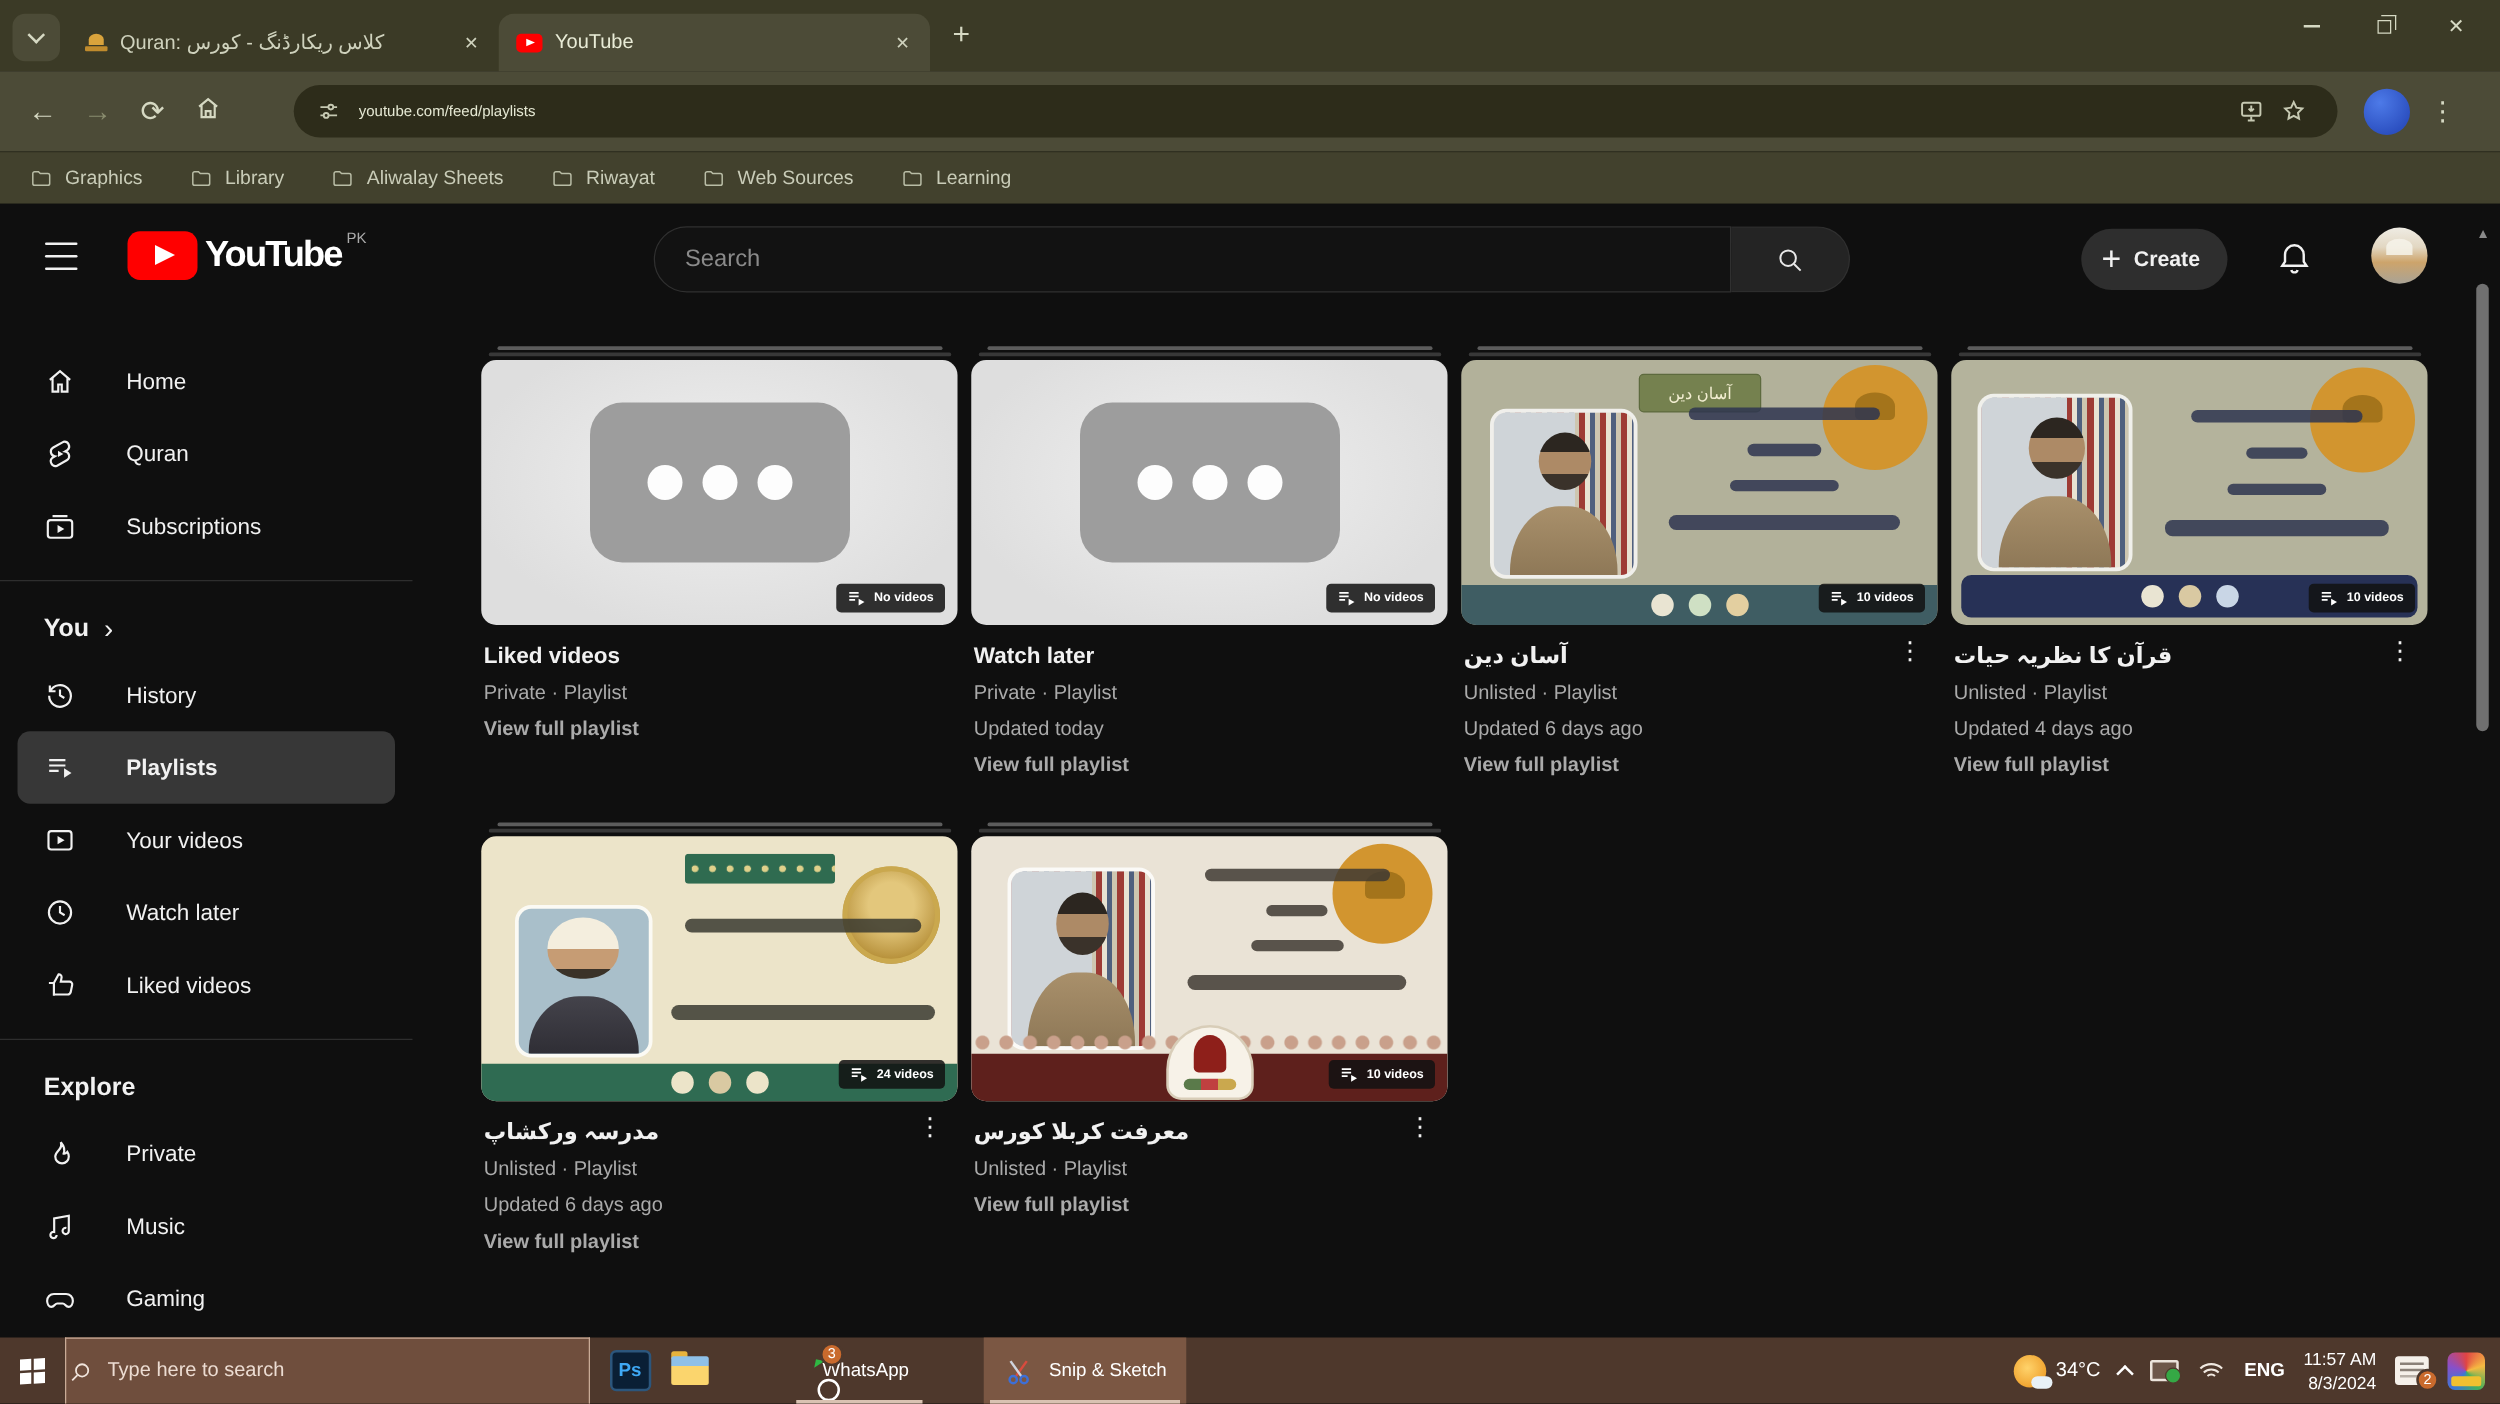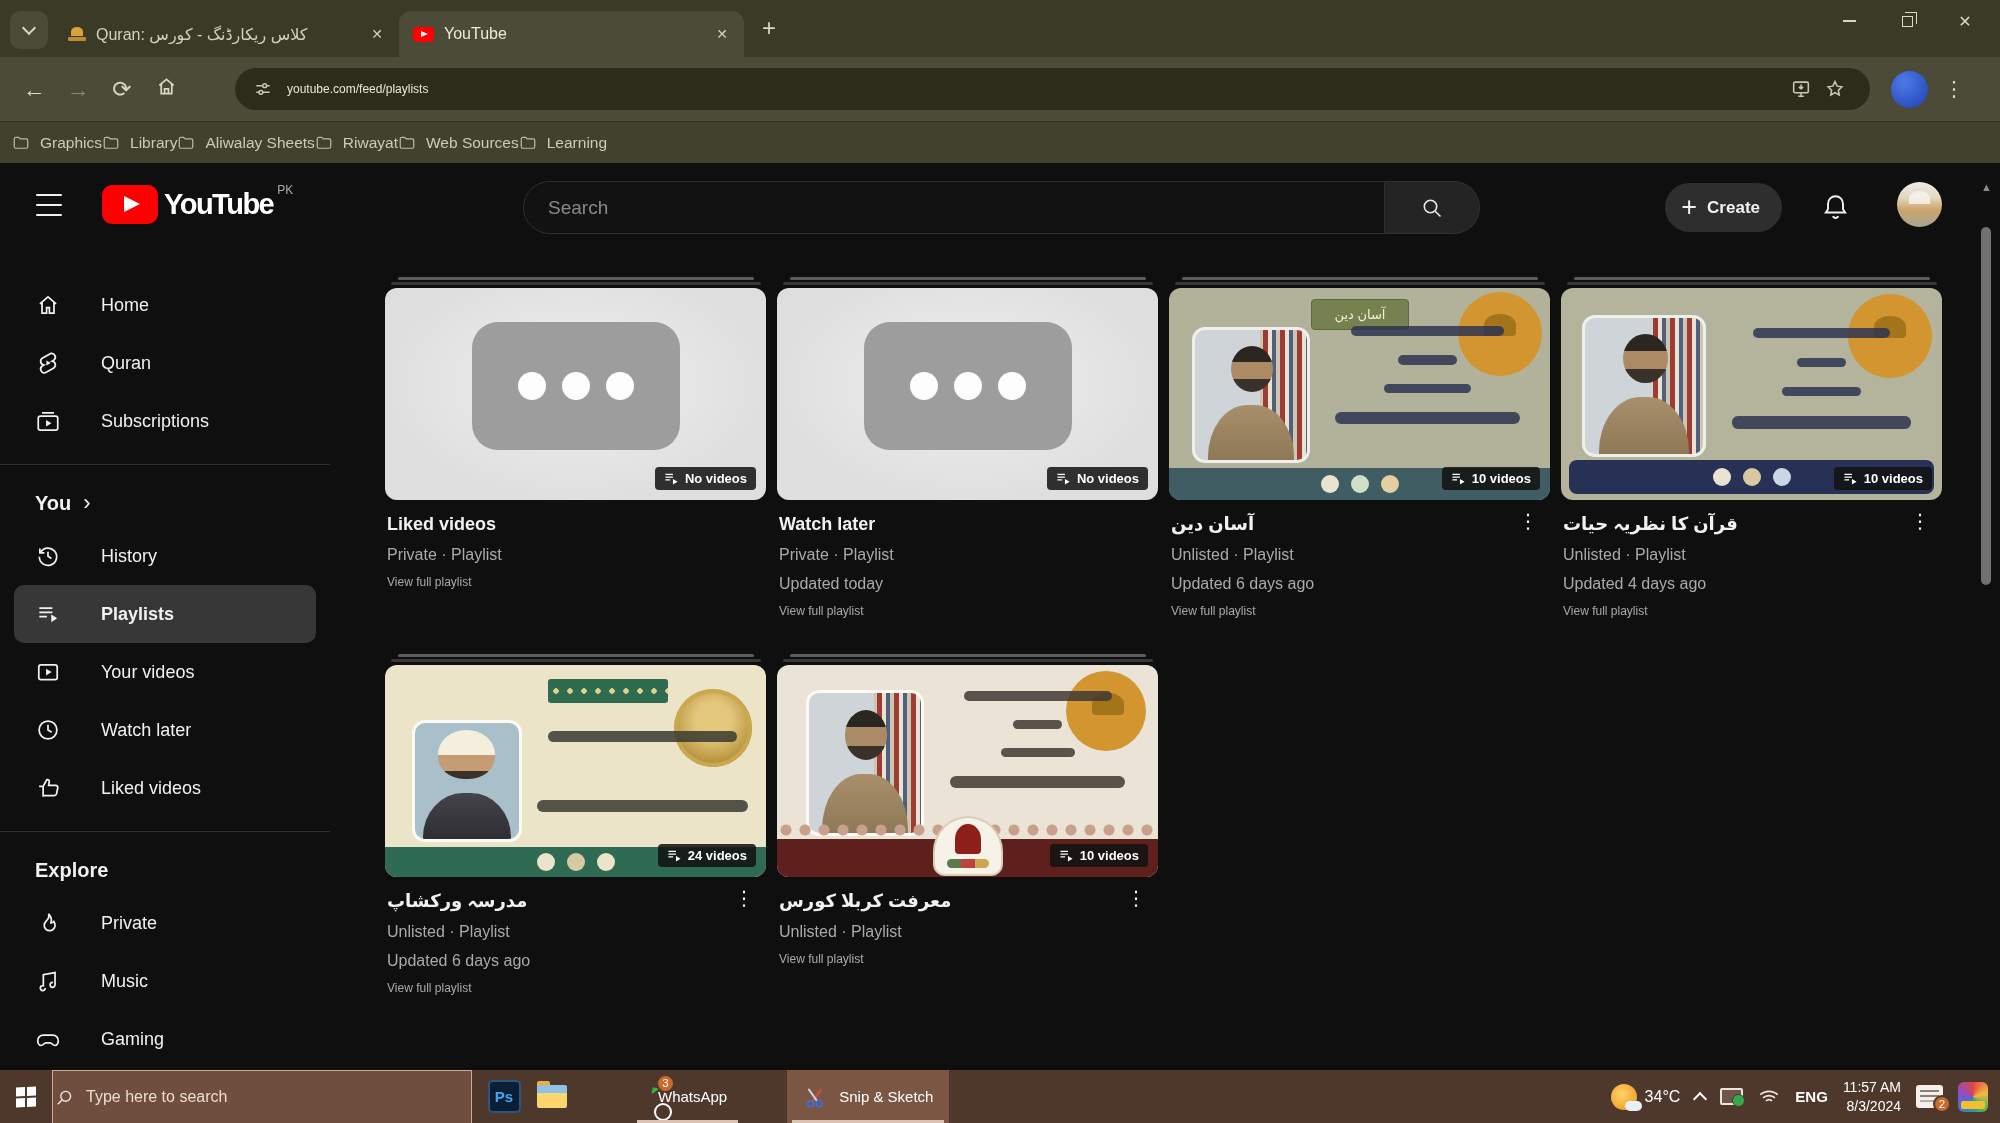--- a/index.html
+++ b/index.html
@@ -34,21 +34,21 @@
 .navbtn svg{width:23px;height:23px;stroke:#d6d9c3;fill:none;stroke-width:1.8}
 .omnibox{position:absolute;left:235px;right:130px;top:11px;height:42px;background:#2d2c1a;border-radius:21px;display:flex;align-items:center;padding:0 18px;cursor:text}
 .omnibox .tune{width:20px;height:20px;flex:none;margin-right:14px}
 .omnibox .tune svg{width:20px;height:20px;stroke:#c6c9b2;fill:none;stroke-width:1.8}
 .urltext{color:#e6e9d4;font-size:12px;flex:1;text-align:left;white-space:nowrap;overflow:hidden}
 .pillicon{width:34px;height:34px;border:none;background:none;cursor:pointer;flex:none;display:flex;align-items:center;justify-content:center}
 .pillicon svg{width:22px;height:22px;stroke:#c6c9b2;fill:none;stroke-width:1.7}
 .chrome-avatar{position:absolute;right:72px;top:14px;width:37px;height:37px;border-radius:50%;border:none;cursor:pointer;background:radial-gradient(circle at 35% 30%,#4d7ae8,#2b4fc0 75%)}
 .browser-menu{position:absolute;right:28px;top:14px;width:36px;height:36px;border:none;background:none;color:#d6d9c3;font-size:21px;cursor:pointer}
 
-.bookmarksbar{position:absolute;left:0;top:121px;width:100%;height:42px;background:#42412d;display:flex;align-items:center;padding-left:12px;border-top:1px solid rgba(0,0,0,.18)}
+.bookmarksbar{position:absolute;left:0;top:121px;width:100%;height:42px;background:#42412d;display:flex;align-items:center;gap:38px;padding-left:24px;border-top:1px solid rgba(0,0,0,.18)}
 .bm{display:flex;align-items:center;gap:10px;color:#c9ccb8;font-size:15.5px;cursor:pointer;background:none;border:none}
 .bm svg{width:18px;height:18px;stroke:#b9bda6;fill:none;stroke-width:1.6}
 
 
 .yt{position:absolute;left:0;top:163px;width:100%;height:907px;background:#0f0f0f;overflow:hidden}
 .yt-header{position:absolute;left:0;top:0;width:100%;height:88px}
 .burger{position:absolute;left:34px;top:29px;width:30px;height:26px;border:none;background:none;cursor:pointer;display:flex;flex-direction:column;justify-content:space-between;padding:2px 2px}
 .burger i{display:block;height:2px;background:#f1f1f1;border-radius:1px}
 .yt-logo{position:absolute;left:102px;top:22px;display:flex;align-items:flex-start;cursor:pointer;background:none;border:none}
 .yt-play{width:56px;height:39px;background:#f00;border-radius:10px;position:relative;flex:none}
@@ -77,28 +77,28 @@
 .shead.static{cursor:default;margin-top:6px}
 
 
 .cards{position:absolute;left:385px;top:114px;display:grid;grid-template-columns:repeat(4,381px);column-gap:11px;row-gap:36px}
 .card{width:381px}
 .stack{display:flex;flex-direction:column;align-items:center;gap:2px;margin-bottom:3px}
 .stack i{display:block;height:3px;border-radius:2px}
 .stack .s1{width:356px;background:#5c5c5c}
 .stack .s2{width:370px;background:#383838}
 .thumb{position:relative;width:381px;height:212px;border-radius:12px;overflow:hidden;cursor:pointer}
-.badge{position:absolute;right:10px;bottom:10px;display:flex;align-items:center;gap:6px;background:rgba(18,18,18,.86);color:#fff;font-size:13px;font-weight:600;padding:4px 9px;border-radius:4px}
+.badge{position:absolute;right:10px;bottom:10px;display:flex;align-items:center;gap:6px;background:rgba(18,18,18,.86);color:#fff;font-size:10px;font-weight:600;padding:4px 9px;border-radius:4px}
 .badge svg{width:15px;height:15px}
 .cmeta{padding:13px 4px 0 2px}
 .crow{display:flex;justify-content:space-between;align-items:flex-start}
 .ctitle{color:#f1f1f1;font-size:18px;font-weight:600;line-height:22px;cursor:pointer}
 .kebab{color:#f1f1f1;font-size:20px;background:none;border:none;cursor:pointer;margin:-2px 8px 0 0;line-height:1}
 .csub{color:#aaa;font-size:16px;margin-top:11px}
-.clink{display:block;color:#aaa;font-size:12px;font-weight:400;margin-top:11px;text-decoration:none;cursor:pointer}
+.clink{display:block;color:#aaa;font-size:16px;font-weight:700;margin-top:11px;text-decoration:none;cursor:pointer}
 
 
 .t-empty{background:radial-gradient(ellipse at 50% 45%,#f0f0f0 0%,#dedede 75%)}
 .t-empty .tv{position:absolute;left:50%;top:46%;transform:translate(-50%,-50%);width:208px;height:128px;background:#9d9d9d;border-radius:26px;display:flex;align-items:center;justify-content:center;gap:16px}
 .t-empty .tv i{width:28px;height:28px;border-radius:50%;background:#fdfdfd}
 
 .photo{position:absolute;border-radius:10px;box-shadow:0 0 0 3px rgba(255,255,255,.8);overflow:hidden;
   background:linear-gradient(90deg,#cfd4d8 0 58%,rgba(0,0,0,0) 58%),
   repeating-linear-gradient(90deg,#9e3b35 0 5px,#e8e2d2 5px 9px,#50607e 9px 13px,#cec6b0 13px 17px);background-color:#cfd4d8}
 .photo::before{content:"";position:absolute;left:32%;top:12%;width:38%;height:36%;border-radius:50%;

